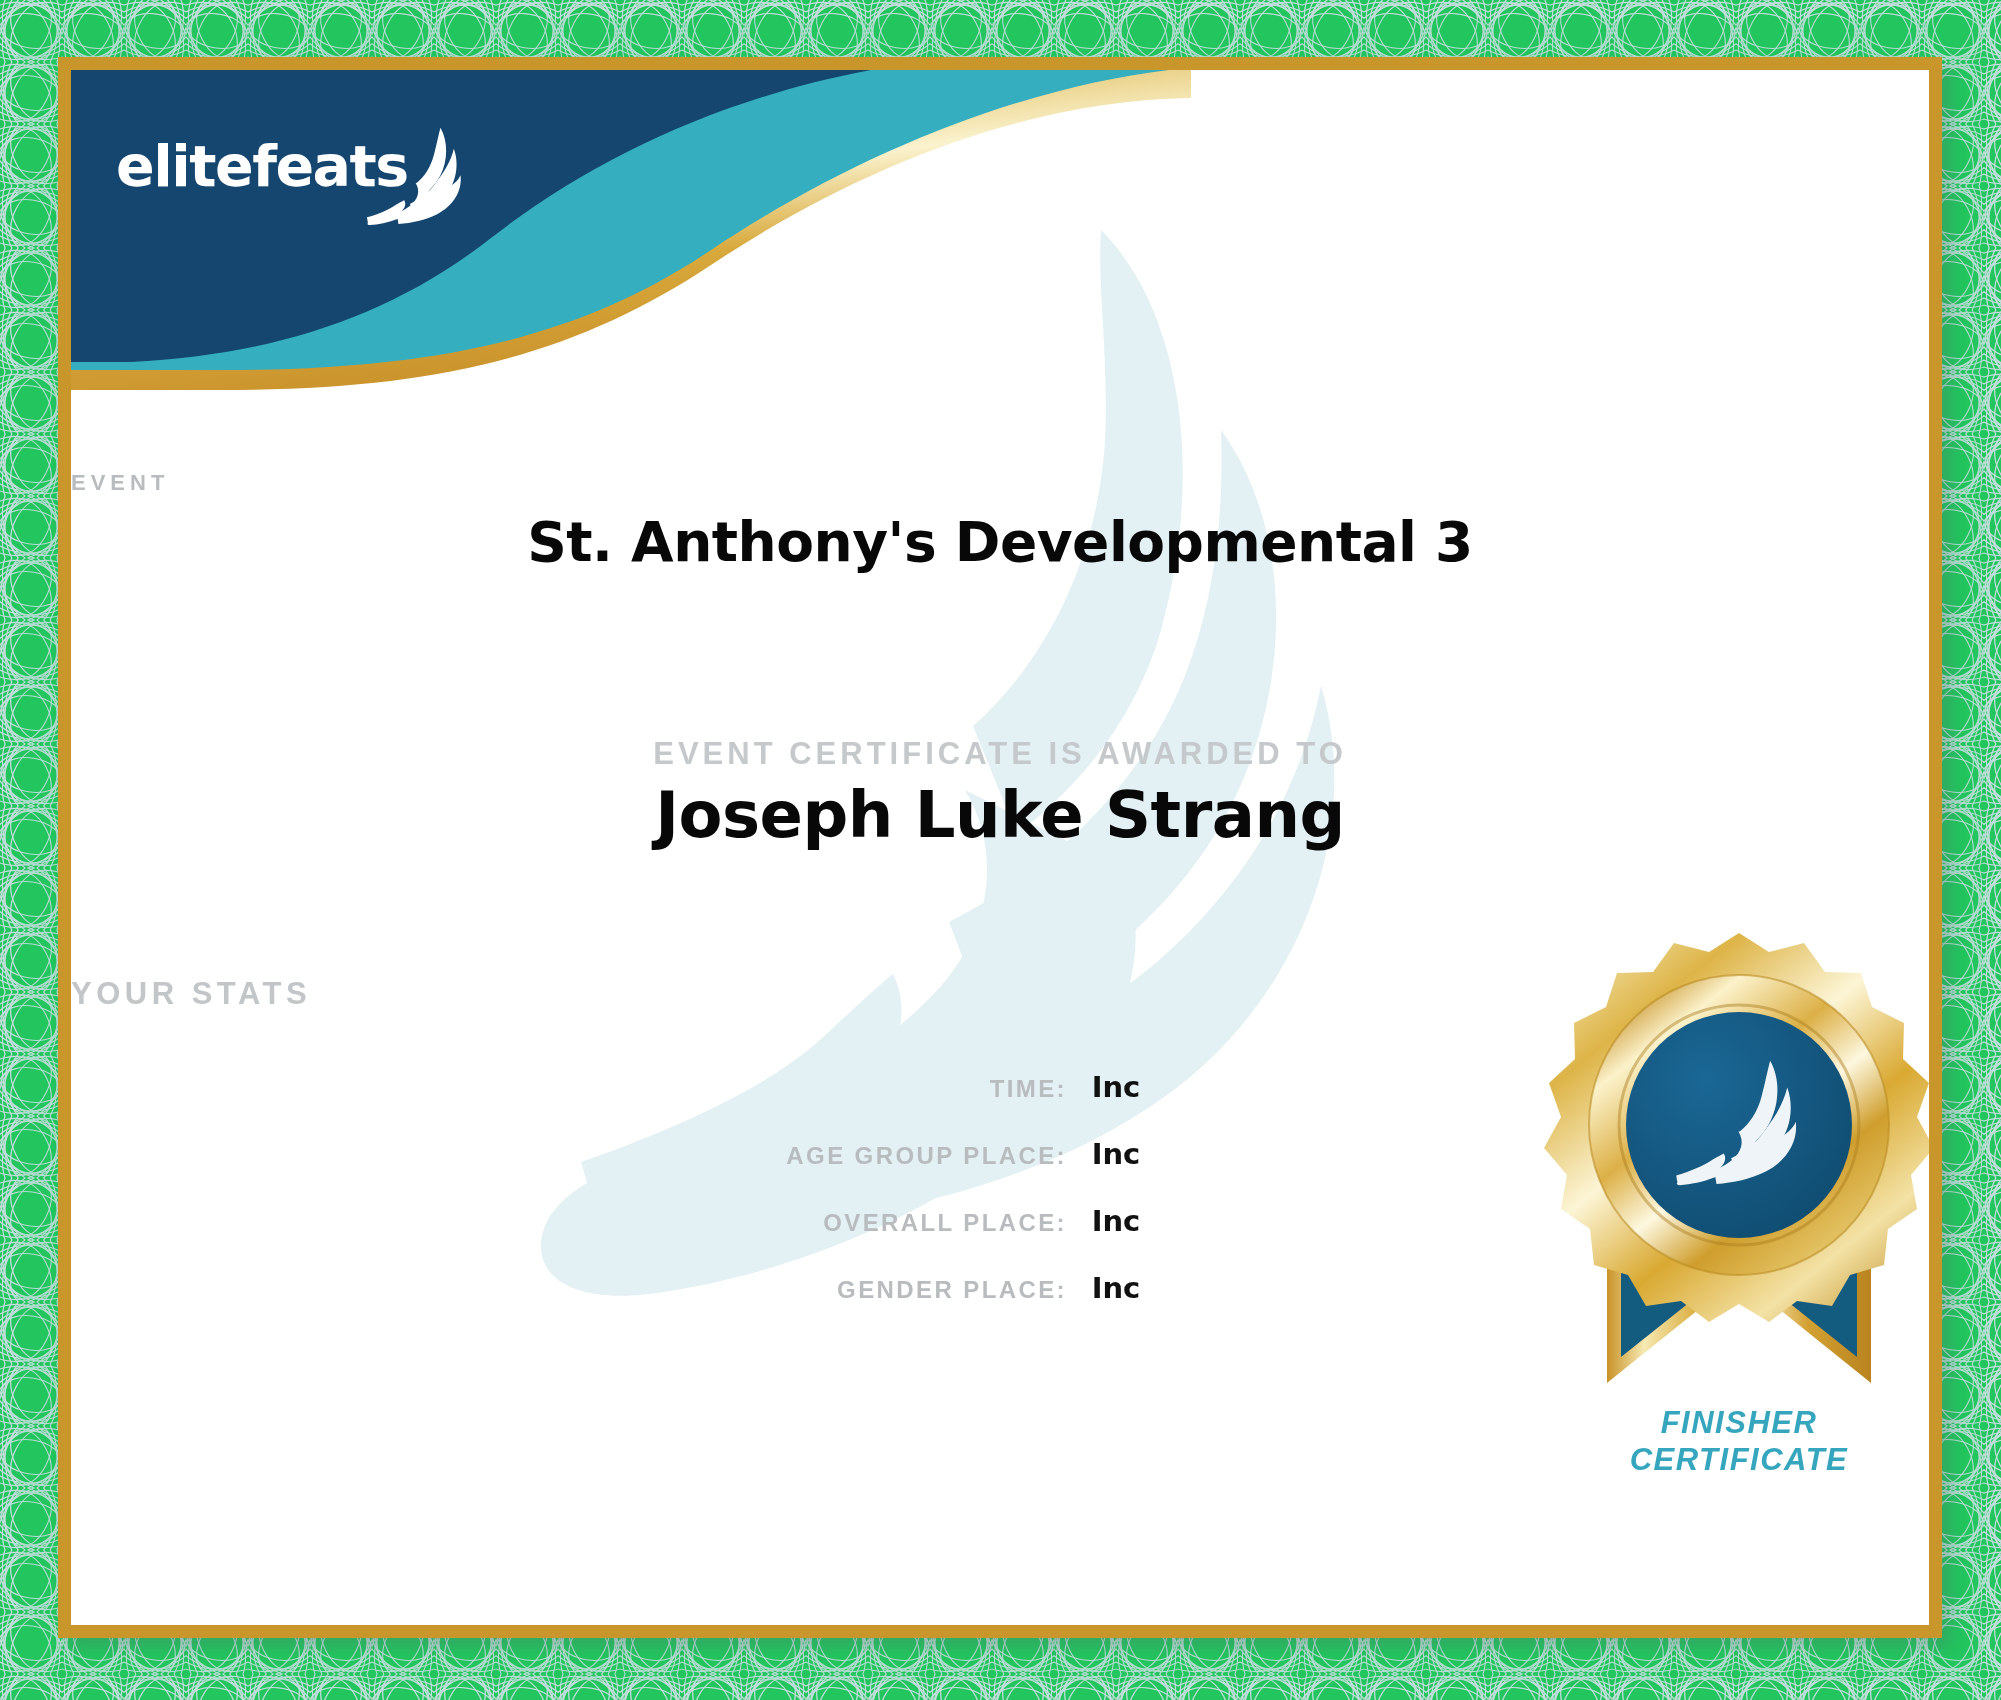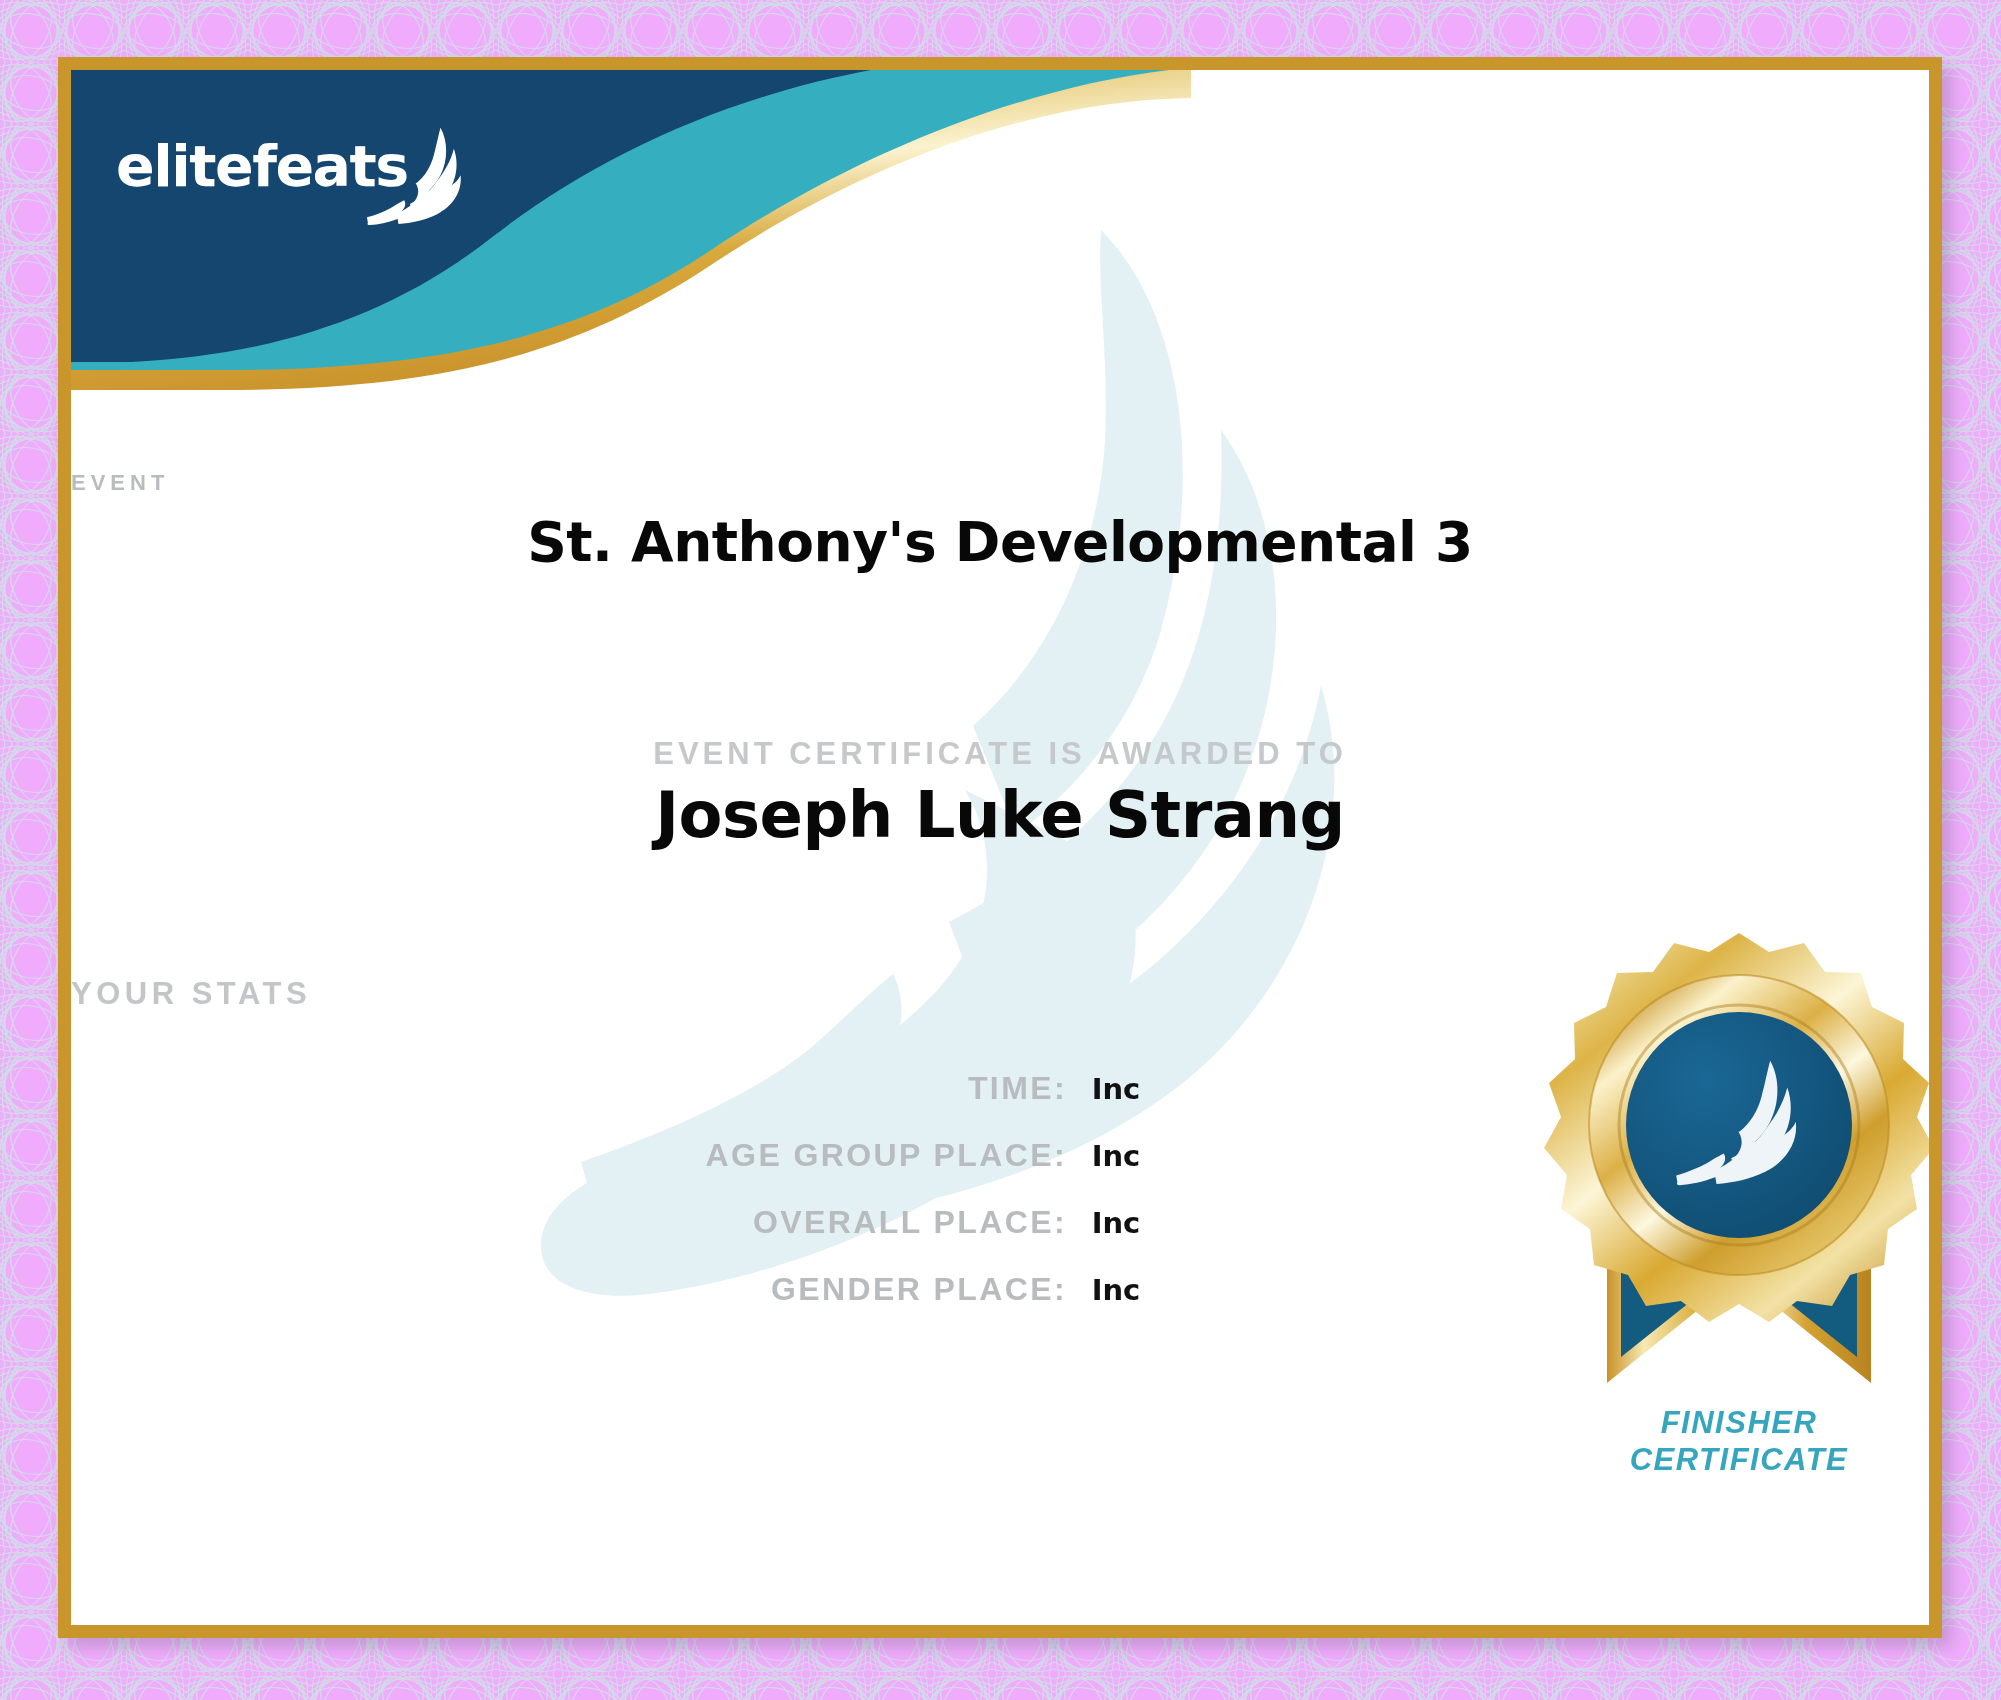--- a/index.html
+++ b/index.html
@@ -7,21 +7,21 @@
     width:2001px;height:1700px;
     background:#ffffff;
     font-family:"Liberation Sans", sans-serif;
     overflow:hidden;
     position:relative;
   }
 
   
   #page{
     position:absolute;inset:0;
-    background:#f0abfc;
+    background:#22c55e;
     overflow:hidden;
   }
   #guilloche{
     position:absolute;inset:0;
     pointer-events:none;
   }
 
   
   #cert-card{
     position:absolute;
@@ -134,21 +134,21 @@
   .stat-row{
     display:flex;
     align-items:baseline;
     justify-content:flex-end;
     height:52px;
     margin-bottom:15px;
   }
   .stat-label{
     color:#b9bcbe;
     font-weight:700;
-    font-size:32px;
+    font-size:24px;
     letter-spacing:2.4px;
     font-family:"Liberation Sans", sans-serif;
     text-align:right;
     white-space:nowrap;
   }
   .stat-value{
     color:#111111;
     font-weight:700;
     font-size:29px;
     font-family:"DejaVu Sans", sans-serif;

